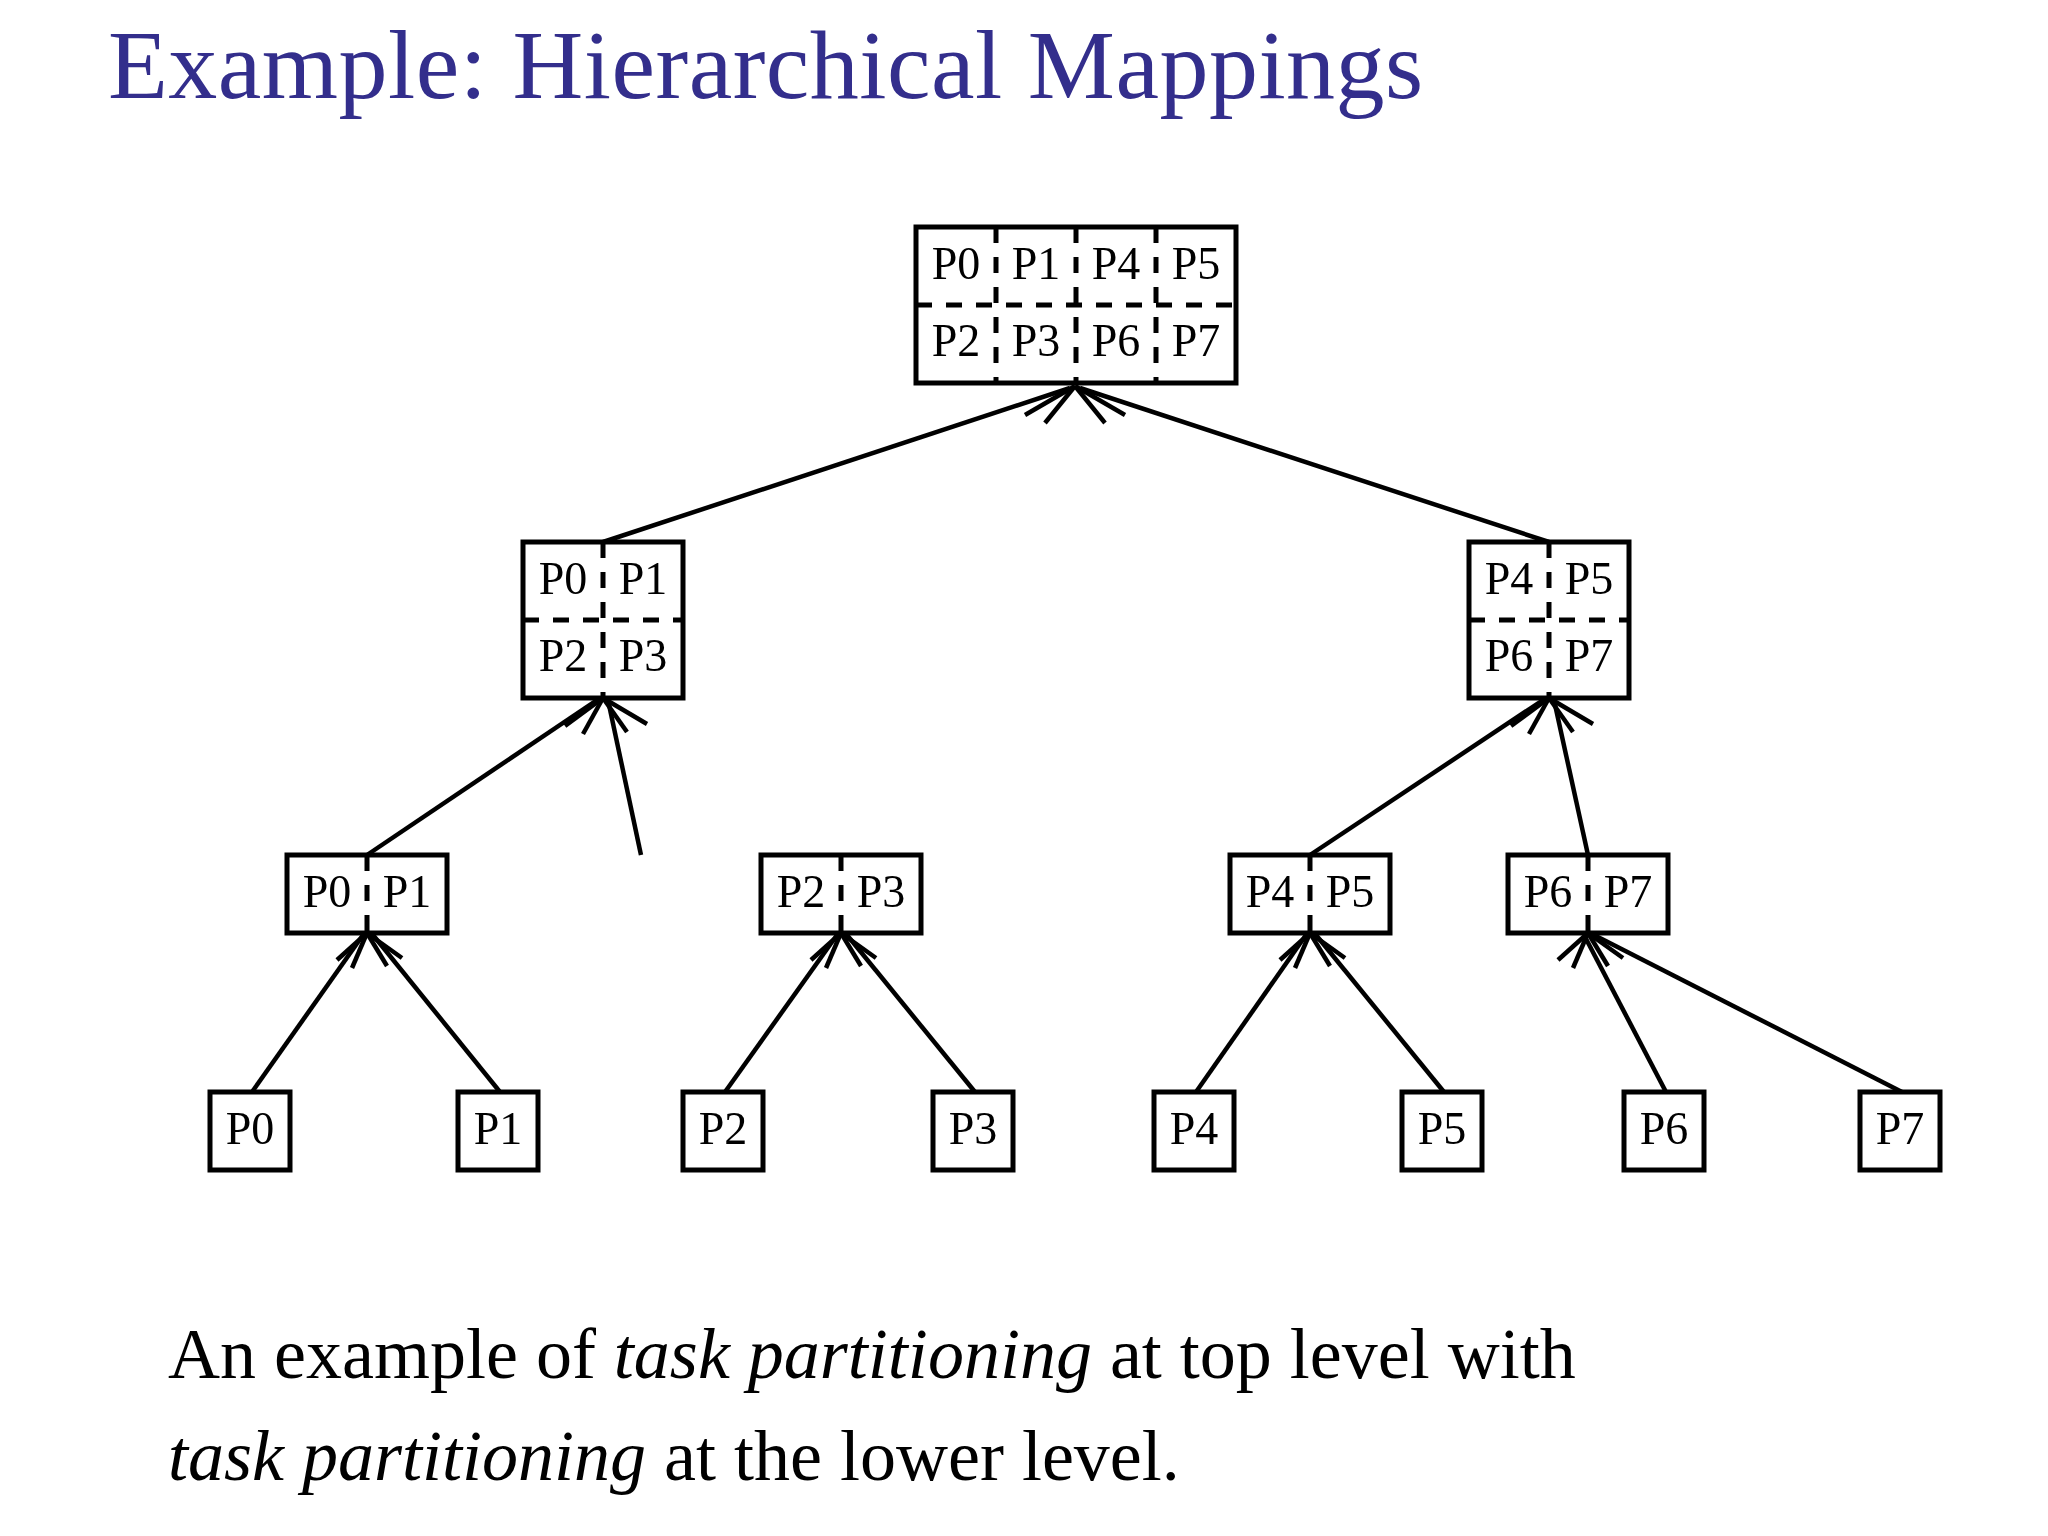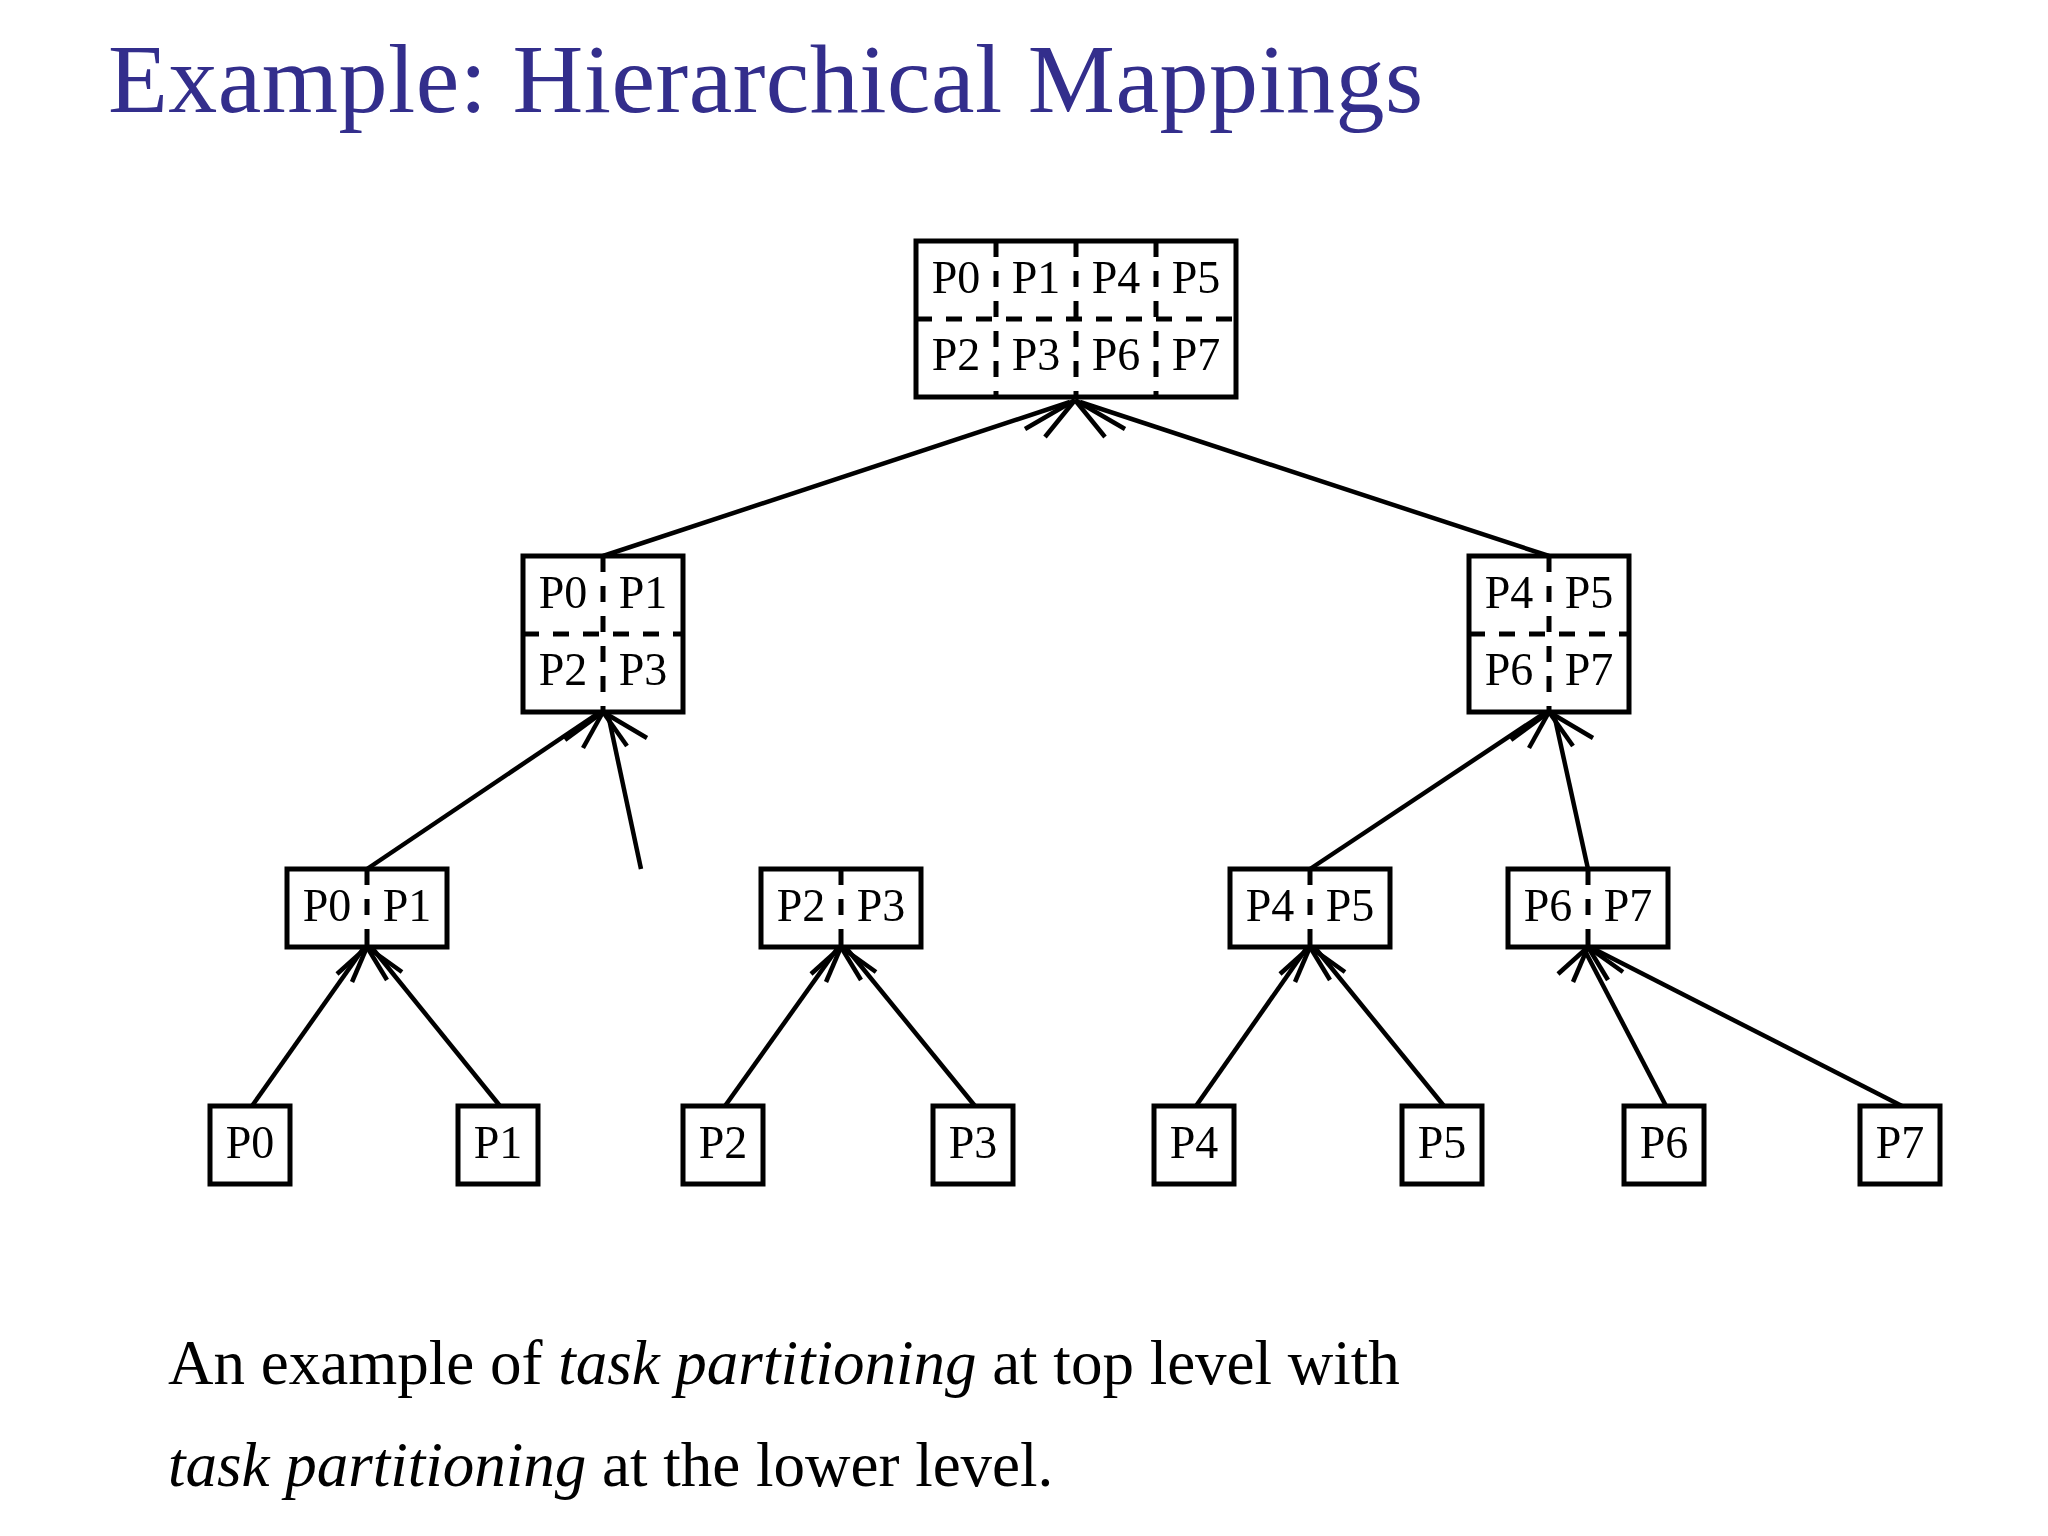--- a/index.html
+++ b/index.html
@@ -14,21 +14,20 @@
     overflow: hidden;
     font-family: "Liberation Serif", "DejaVu Serif", serif;
   }
 
   #slide {
     position: absolute;
     left: 0; top: 0;
     width: 2048px;
     height: 1139px;
     background: #ffffff;
-    margin-top: 14px;
   }
 
   #slide-title {
     position: absolute;
     left: 108px;
     top: 14px;
     font-family: "Liberation Serif", "DejaVu Serif", serif;
     font-size: 98px;
     line-height: 1.06;
     color: #332E8C;
@@ -41,21 +40,21 @@
     left: 0;
     top: 0;
     width: 2048px;
     height: 1280px;
   }
 
   .caption {
     position: absolute;
     left: 168px;
     font-family: "Liberation Serif", "DejaVu Serif", serif;
-    font-size: 63px;
+    font-size: 72px;
     color: #000000;
     line-height: 1.0;
     white-space: nowrap;
   }
   #caption-line-1 { top: 1318px; }
   #caption-line-2 { top: 1420px; }
   .caption .em { font-style: italic; }
 
   
   .box-label {

